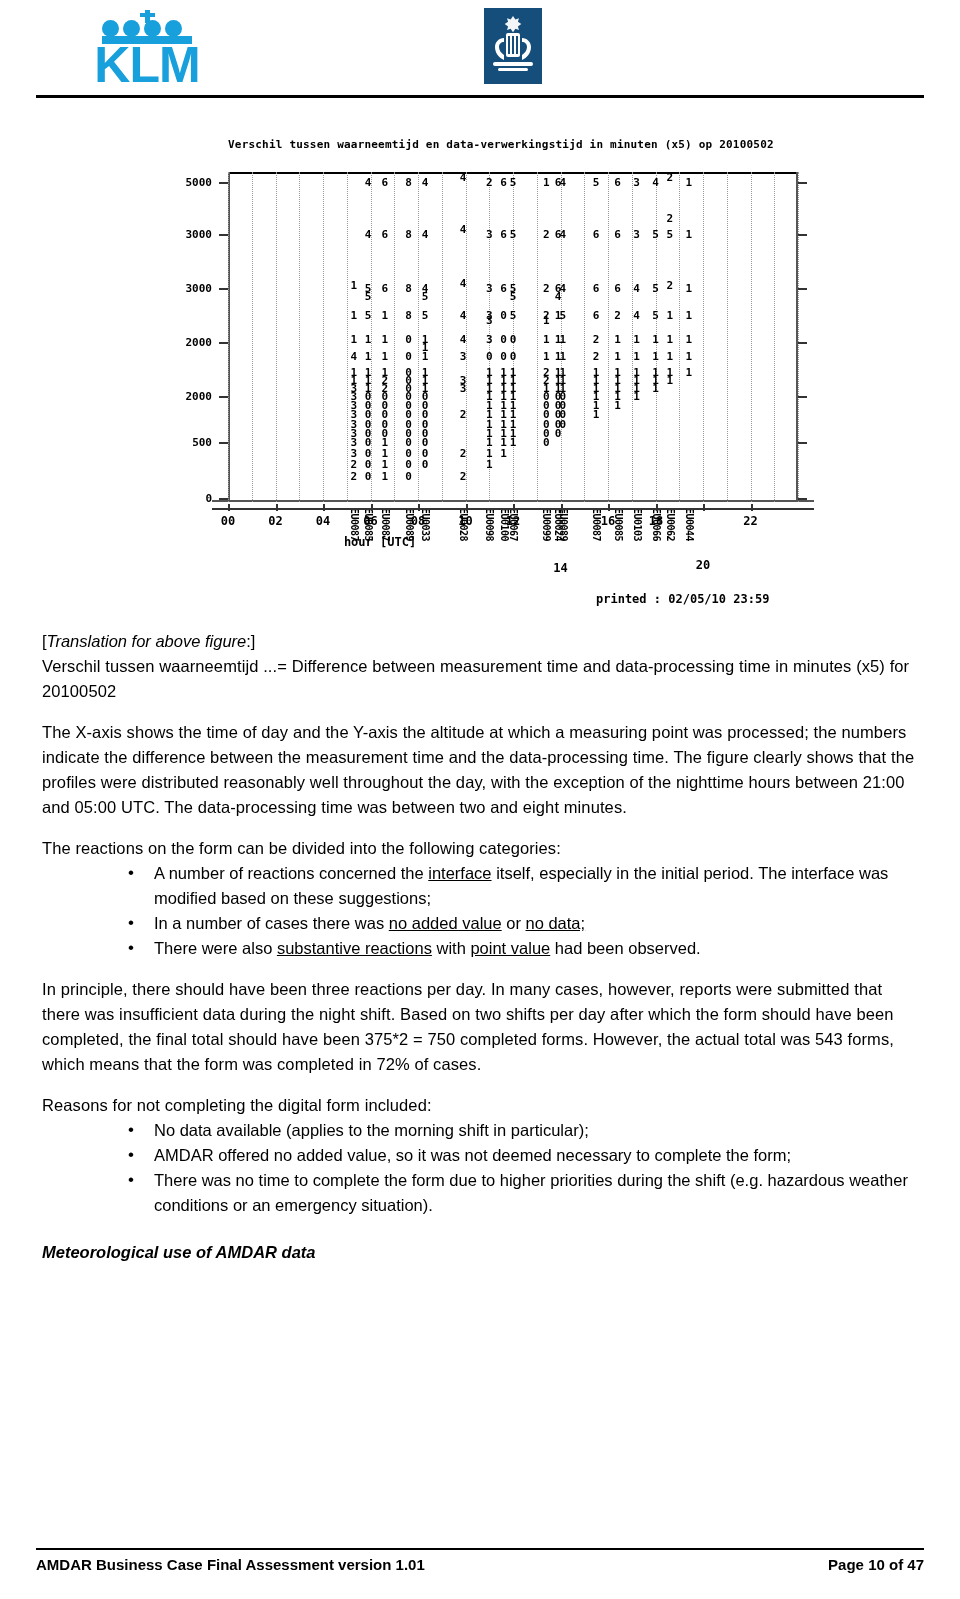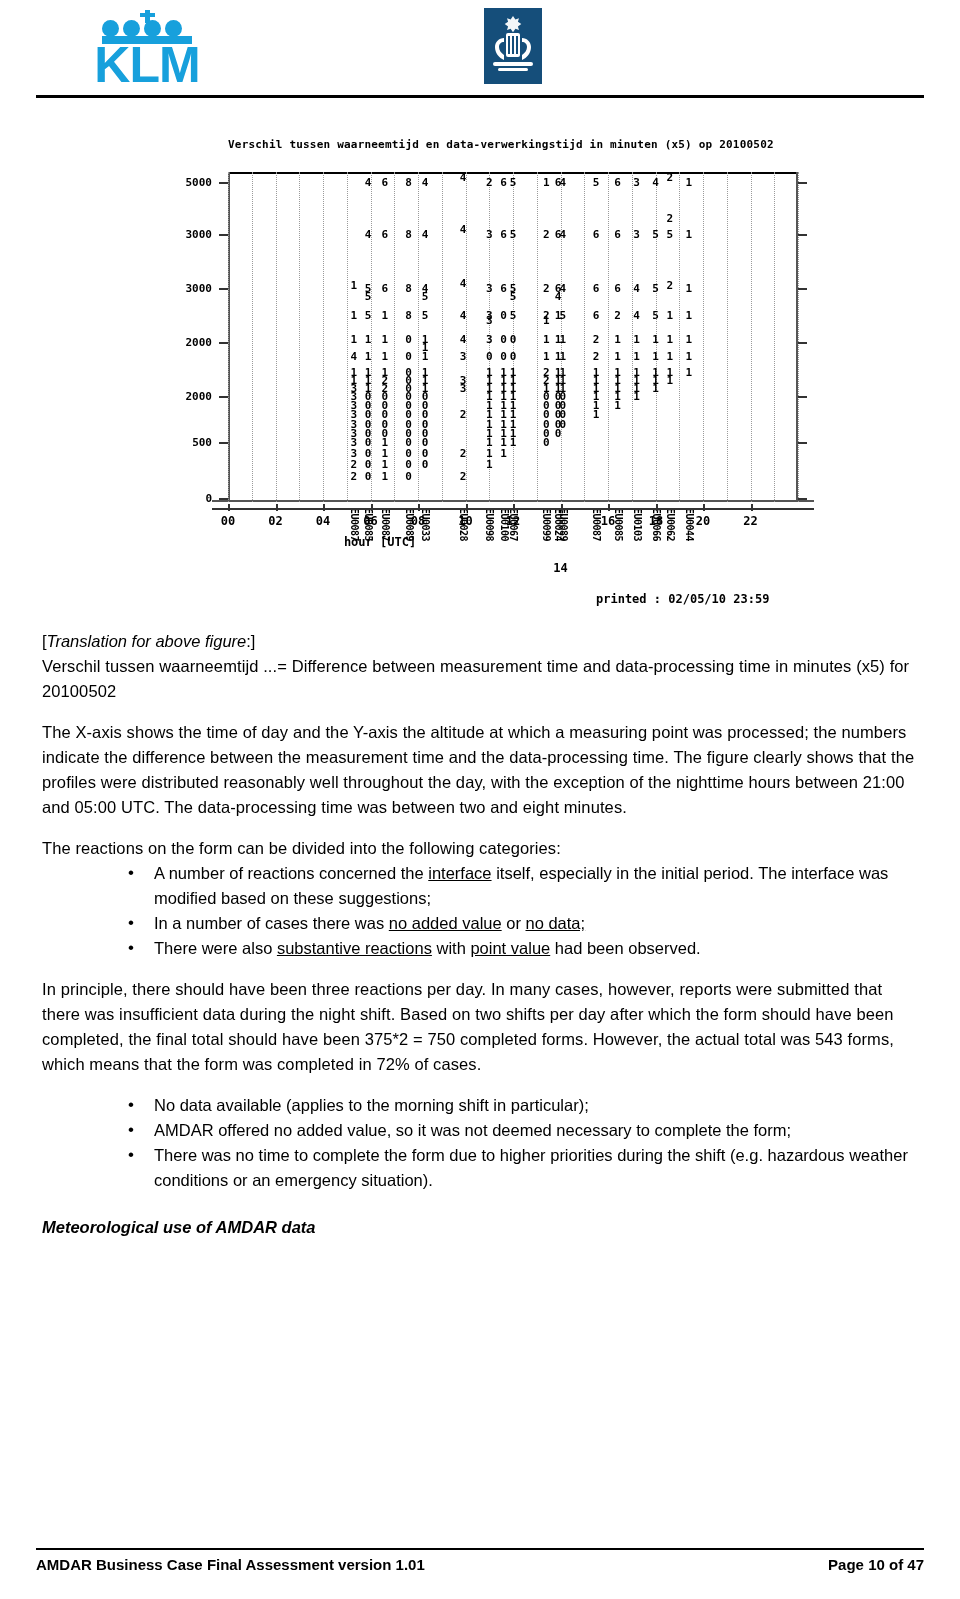--- a/index.html
+++ b/index.html
@@ -659,21 +659,21 @@
       <div class="xtick-label" style="left: 465.5px;">10</div>
       <div class="xtick" style="left: 513px;"></div>
       <div class="xtick-label" style="left: 513px;">12</div>
       <div class="xtick" style="left: 560.5px;"></div>
       <div class="xtick-label" style="left: 560.5px; margin-top: 47px;">14</div>
       <div class="xtick" style="left: 608px;"></div>
       <div class="xtick-label" style="left: 608px;">16</div>
       <div class="xtick" style="left: 655.5px;"></div>
       <div class="xtick-label" style="left: 656px;">18</div>
       <div class="xtick" style="left: 703px;"></div>
-      <div class="xtick-label" style="left: 703px;">20</div>
+      <div class="xtick-label" style="left: 703px; margin-top: 44px;">20</div>
       <div class="xtick" style="left: 750.5px;"></div>
       <div class="xtick-label" style="left: 750.5px;">22</div>
     </div>
   <div class="xaxis-title">hour [UTC]</div>
 
   <div class="printed-stamp">printed : 02/05/10 23:59</div>
 </div>
 
 <div class="content">
 
@@ -686,20 +686,21 @@
 
   <p class="para tight">The reactions on the form can be divided into the following categories:</p>
   <ul class="bullets" id="reaction-bullets">
       <li><span>A number of reactions concerned the </span><u>interface</u><span> itself, especially in the initial period. The interface was modified based on these suggestions;</span></li>
       <li><span>In a number of cases there was </span><u>no added value</u><span> or </span><u>no data;</u></li>
       <li><span>There were also </span><u>substantive reactions</u><span> with </span><u>point value</u><span> had been observed.</span></li>
     </ul>
 
   <p class="para">In principle, there should have been three reactions per day. In many cases, however, reports were submitted that there was insufficient data during the night shift. Based on two shifts per day after which the form should have been completed, the final total should have been 375*2 = 750 completed forms. However, the actual total was 543 forms, which means that the form was completed in 72% of cases.</p>
 
+  <p class="para tight">Reasons for not completing the digital form included:</p>
   <ul class="bullets" id="reason-bullets">
       <li>No data available (applies to the morning shift in particular);</li>
       <li>AMDAR offered no added value, so it was not deemed necessary to complete the form;</li>
       <li>There was no time to complete the form due to higher priorities during the shift (e.g. hazardous weather conditions or an emergency situation).</li>
     </ul>
 
   <p class="section-head">Meteorological use of AMDAR data</p>
 </div>
 
 <div class="footer-rule"></div>

